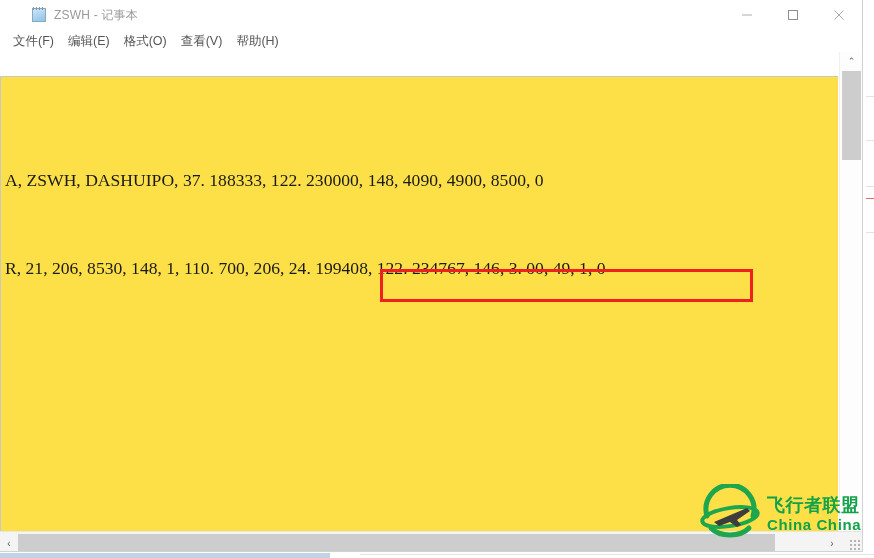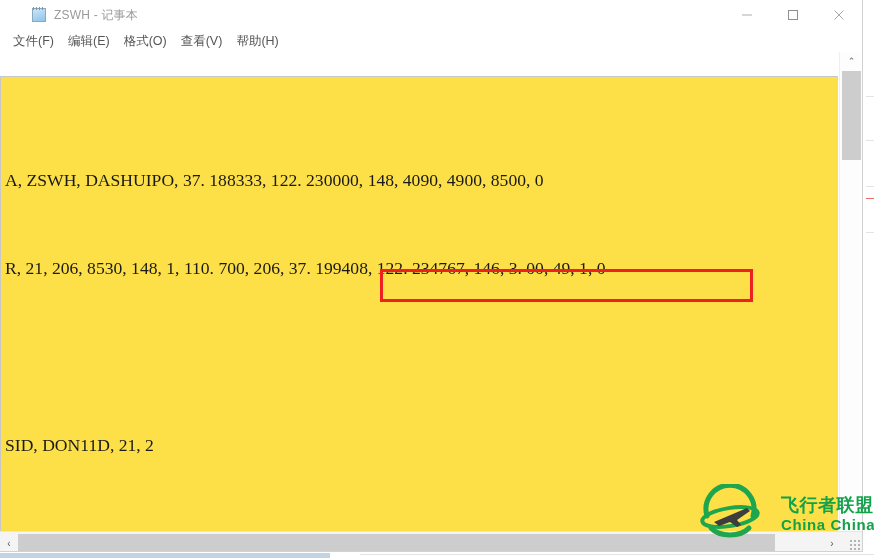--- a/index.html
+++ b/index.html
@@ -212,21 +212,21 @@
     display: flex;
     align-items: center;
     pointer-events: none;
   }
   #watermark-logo {
     width: 66px; height: 60px;
     flex: none;
     position: relative;
   }
   #watermark-text {
-    margin-left: 18px;
+    margin-left: 4px;
     line-height: 1;
   }
   #wm-cn {
     font-size: 18px;
     font-weight: bold;
     color: #12a24a;
     letter-spacing: .5px;
     white-space: nowrap;
   }
   #wm-en {
@@ -287,23 +287,22 @@
     <div class="menu-item">查看(V)</div>
     <div class="menu-item">帮助(H)</div>
   </div>
 
   <div id="editor-region">
 
     <div id="text-area-frame">
       <div id="text-content">
 
         <div class="doc-line">A, ZSWH, DASHUIPO, 37. 188333, 122. 230000, 148, 4090, 4900, 8500, 0</div>
-        <div class="doc-line">R, 21, 206, 8530, 148, 1, 110. 700, 206, 37. 199408, 122. 234767, 146, 3. 00, 49, 1, 0</div>
+        <div class="doc-line">R, 21, 206, 8530, 148, 1, 110. 700, 206, 24. 199408, 122. 234767, 146, 3. 00, 49, 1, 0</div>
         <div class="doc-line"></div>
-        <div class="doc-line">SID, DON11D, 21, 2</div>
         
 
         
         
 
         
         
         
         
         

